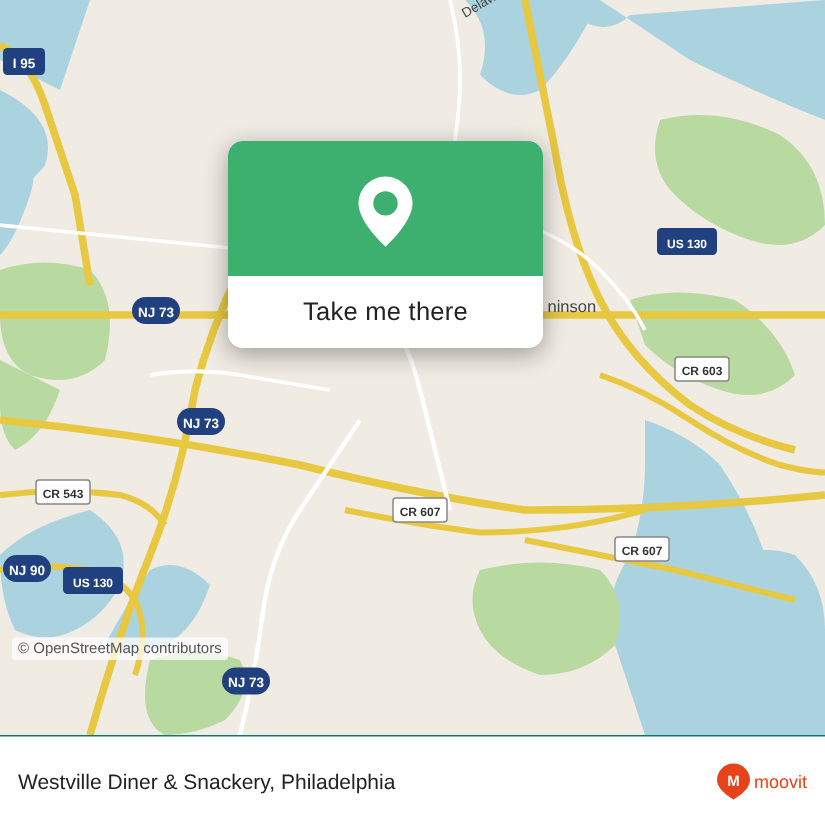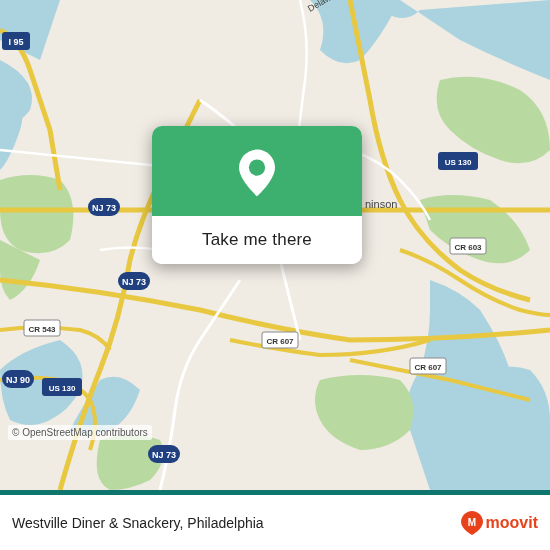--- a/index.html
+++ b/index.html
@@ -21,21 +21,21 @@
 
     
     #map-svg {
       width: 100%;
       height: 100%;
     }
 
     
     #popup-card {
       position: absolute;
-      top: 126px;
+      top: 94px;
       left: 152px;
       width: 210px;
       background: white;
       border-radius: 10px;
       box-shadow: 0 4px 16px rgba(0,0,0,0.35);
       display: flex;
       flex-direction: column;
       align-items: center;
       overflow: hidden;
     }
@@ -68,21 +68,21 @@
     }
 
     
     #bottom-bar {
       width: 550px;
       height: 60px;
       background: white;
       display: flex;
       align-items: center;
       padding: 0 12px;
-      border-top: 5px solid #0f766e;
+      border-top: 1px solid #0f766e;
     }
 
     #bottom-logo {
       margin-left: auto;
       display: flex;
       align-items: center;
     }
 
     #bottom-place-name {
       font-size: 14px;
@@ -225,15 +225,15 @@
 </div>
 
 <div id="bottom-bar">
   <span id="bottom-place-name">Westville Diner &amp; Snackery, Philadelphia</span>
   <div id="bottom-logo">
 
     <svg id="moovit-icon" viewBox="0 0 28 28" xmlns="http://www.w3.org/2000/svg">
       <path d="M14 2 C8 2 3 7 3 13 C3 20 14 26 14 26 C14 26 25 20 25 13 C25 7 20 2 14 2 Z" fill="#e8421a"></path>
       <text x="14" y="17" text-anchor="middle" fill="white" font-size="10" font-weight="bold">M</text>
     </svg>
-    <span id="moovit-text" style="font-size:16px;font-weight:bold;color:#e8421a;">moovit</span>
+    <span id="moovit-text" style="font-size:12px;font-weight:normal;color:#e8421a;">moovit</span>
   </div>
 </div>
 
 </body></html>

